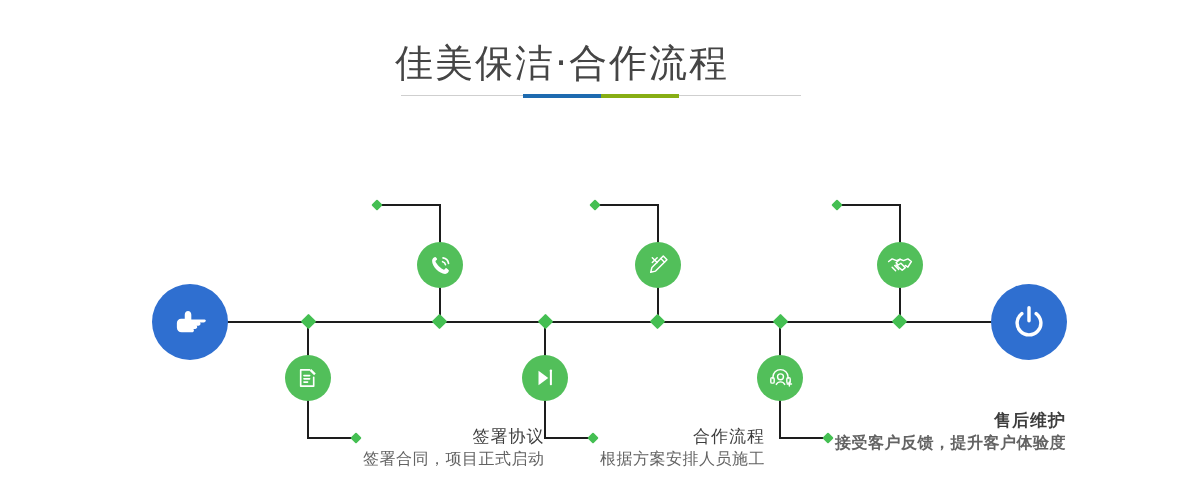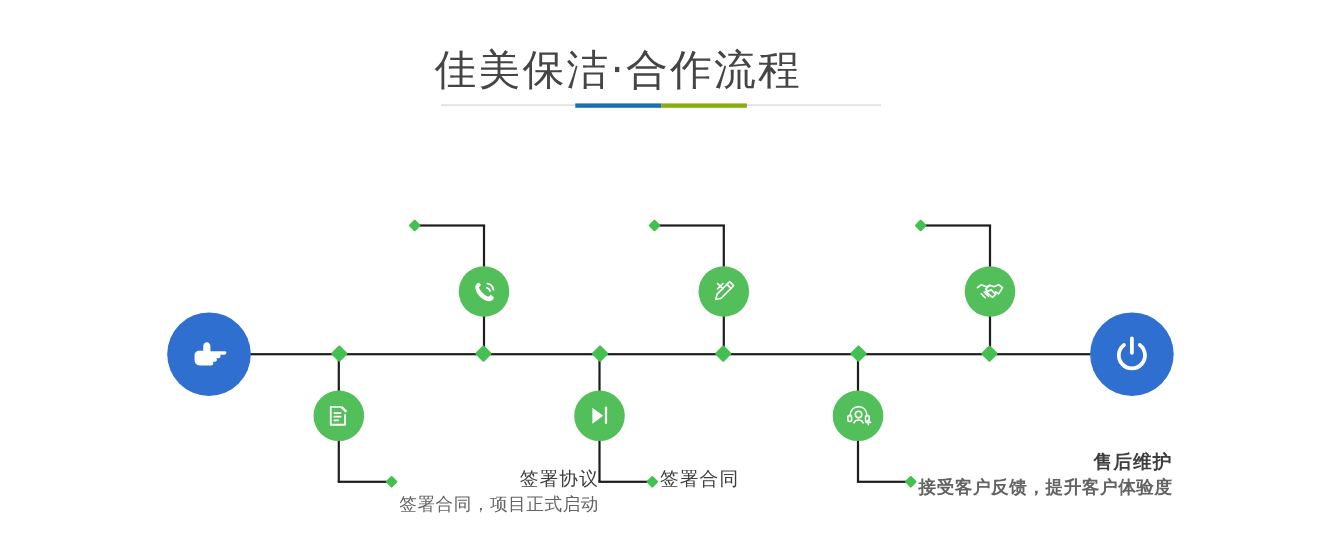--- a/index.html
+++ b/index.html
@@ -175,21 +175,22 @@
       <div class="ncircle" style="left:522px;top:355px;">
         <span>
           <svg width="26" height="26" viewBox="0 0 64 64" fill="#ffffff">
             <path d="M16 14l24 18-24 18z"></path>
             <rect x="44" y="14" width="5" height="36" rx="2"></rect>
             <circle cx="46.5" cy="14" r="3"></circle>
           </svg>
         </span>
       </div>
       <div class="lbl dn" style="left:600px;top:426px;">
-        <div class="t">签署合同</div>
+        <div class="t">合作流程</div>
+        <div class="d">根据方案安排人员施工</div>
       </div>
     </div>
 
     <div class="node">
       <div class="vline" style="left:899px;top:205px;height:122px;"></div>
       <div class="hline" style="left:841px;top:204px;width:60px;"></div>
       <div class="diamond sm" style="left:833px;top:201px;"></div>
       <div class="diamond" style="left:894px;top:316px;"></div>
       <div class="ncircle" style="left:877px;top:242px;">
         <span>

